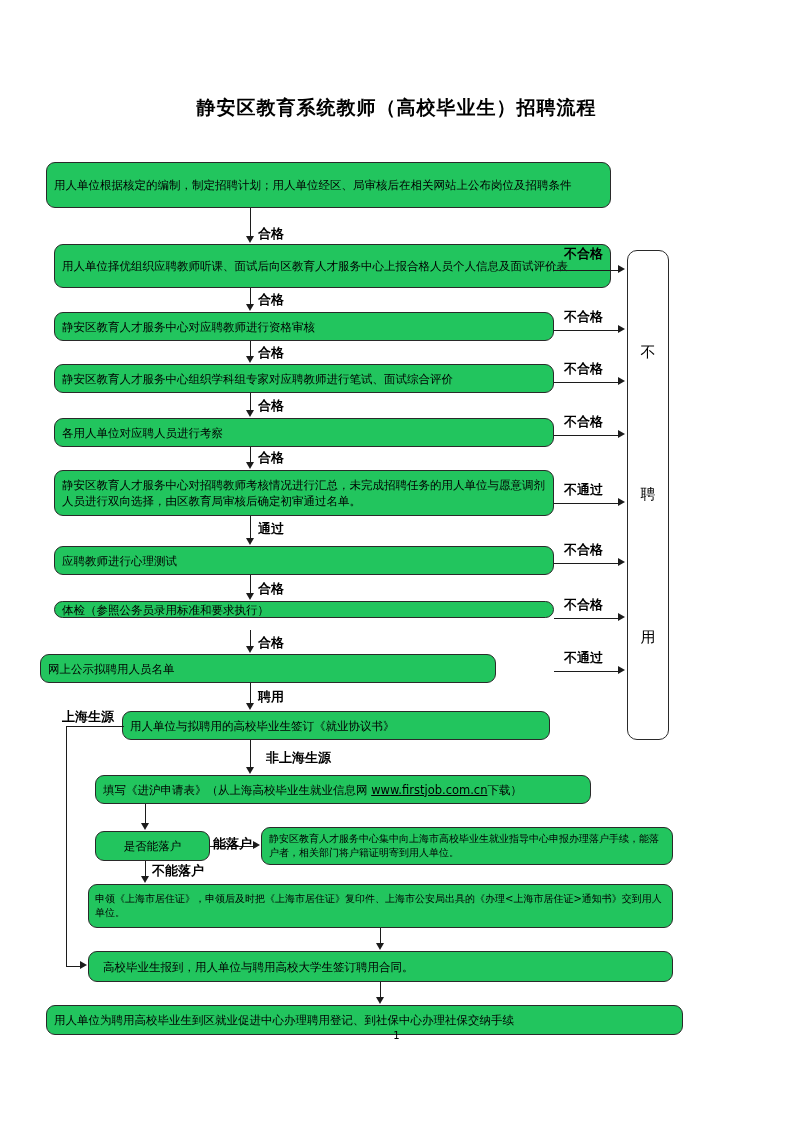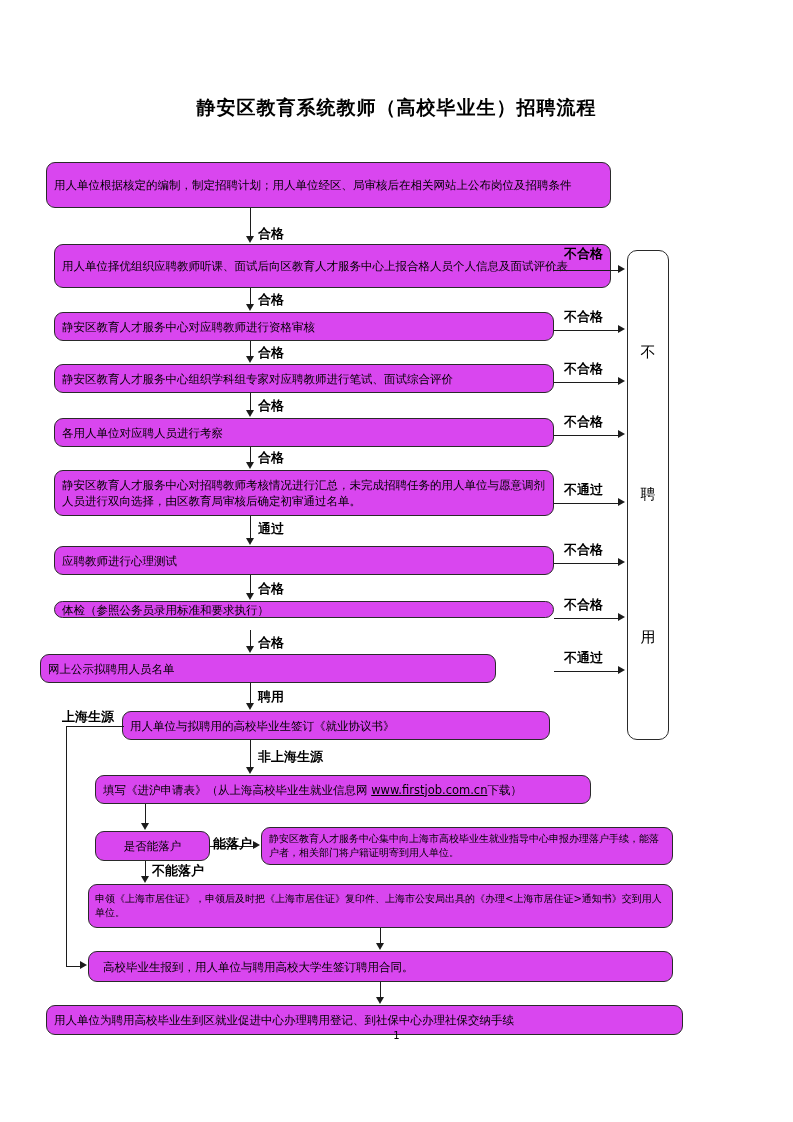--- a/index.html
+++ b/index.html
@@ -22,21 +22,21 @@
     letter-spacing:1px;
     font-family:"DejaVu Serif","Liberation Serif",serif;
   }
 
   
   .box{
     position:absolute;
     box-sizing:border-box;
     border:1px solid #2a2a2a;
     border-radius:9px;
-    background:#d946ef;
+    background:#22c55e;
     font-size:11.5px;
     line-height:16px;
     padding:4px 7px;
     display:flex;
     align-items:center;
   }
   .box .txt{display:block;width:100%;}
   .box.small{font-size:10px;line-height:14px;}
   .box.ctr{justify-content:center;text-align:center;}
 
@@ -256,19 +256,19 @@
   <div class="elabel" style="left:564px;top:248px;">不合格</div>
   <div class="elabel" style="left:564px;top:311px;">不合格</div>
   <div class="elabel" style="left:564px;top:363px;">不合格</div>
   <div class="elabel" style="left:564px;top:416px;">不合格</div>
   <div class="elabel" style="left:564px;top:484px;">不通过</div>
   <div class="elabel" style="left:564px;top:544px;">不合格</div>
   <div class="elabel" style="left:564px;top:599px;">不合格</div>
   <div class="elabel" style="left:564px;top:652px;">不通过</div>
 
   <div class="elabel" style="left:62px;top:711px;">上海生源</div>
-  <div class="elabel" style="left:258px;top:752px;font-family:Liberation Mono, monospace;">非上海生源</div>
+  <div class="elabel" style="left:266px;top:752px;">非上海生源</div>
   <div class="elabel" style="left:213px;top:838px;">能落户</div>
   <div class="elabel" style="left:152px;top:865px;">不能落户</div>
 
   <div class="pagenum">1</div>
 
 </div>
 
 </body></html>

